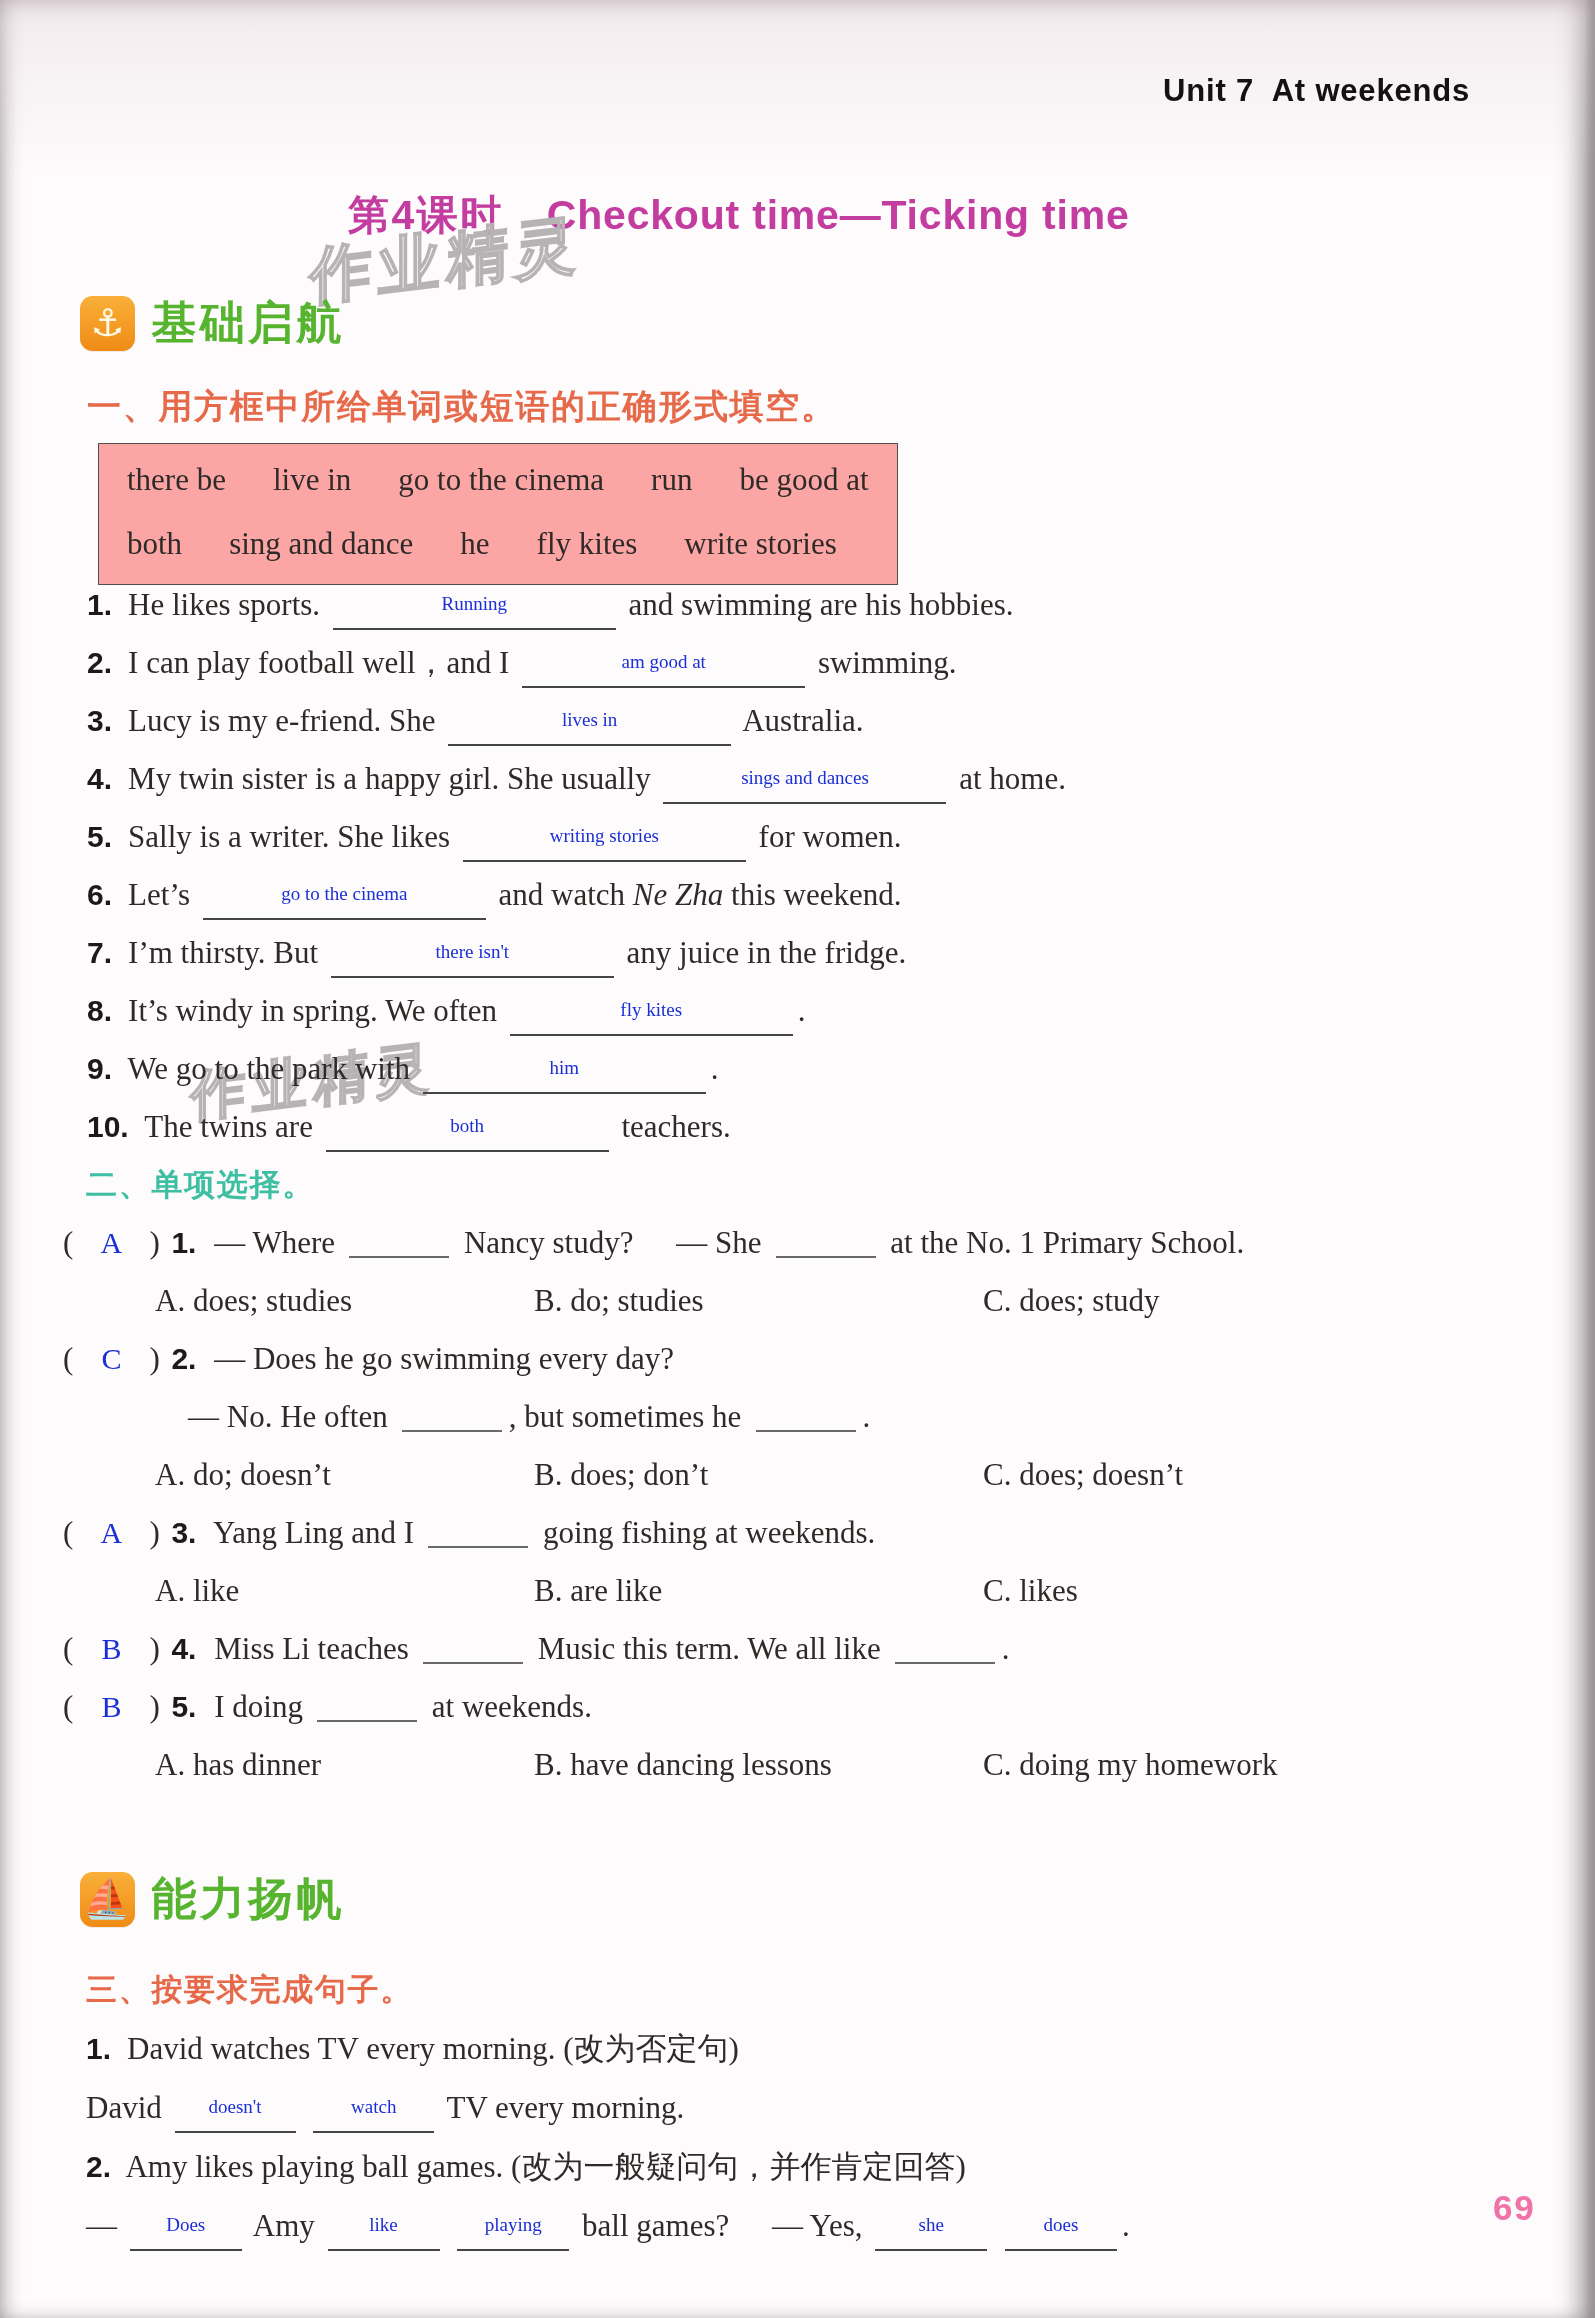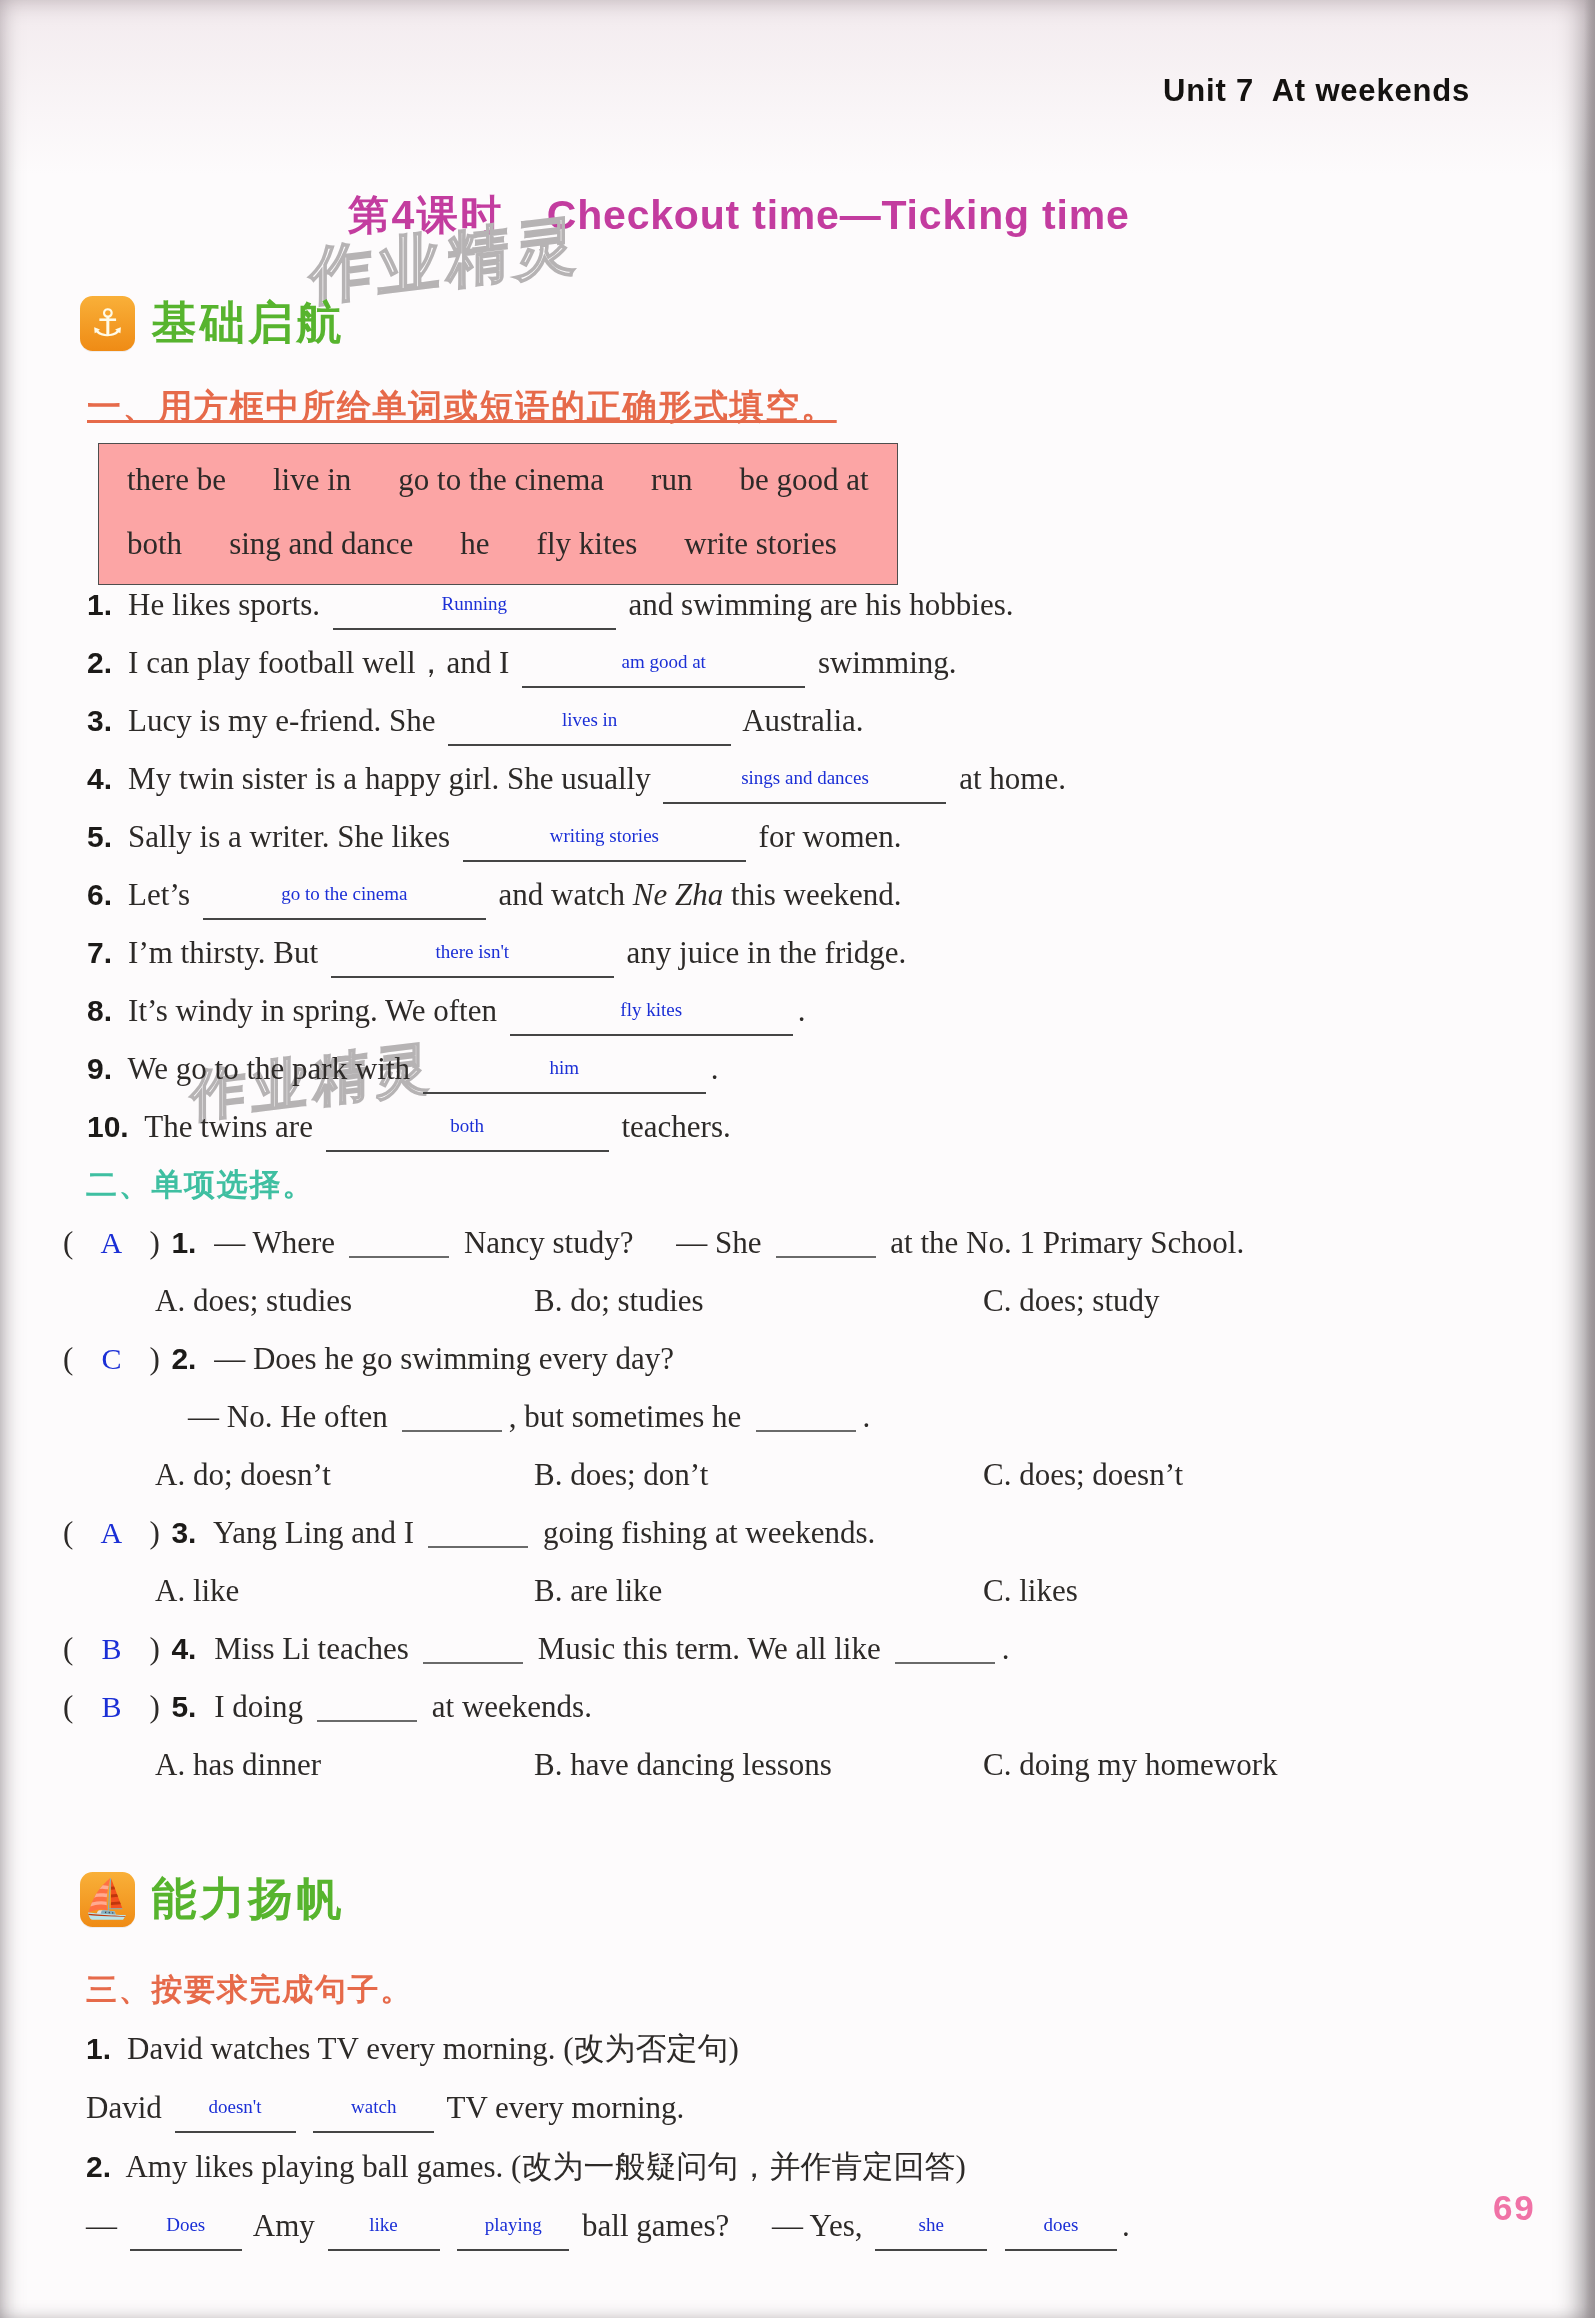--- a/index.html
+++ b/index.html
@@ -63,21 +63,21 @@
     font-family:"Liberation Sans", sans-serif; font-weight:700; font-size:45px;
     color:#57b42e; letter-spacing:3.3px;
   }
 
   .cn-head{
     font-family:"Liberation Sans", sans-serif; font-weight:700; font-size:34px;
     letter-spacing:1.7px;
   }
   .cn-head.orange{ color:#e66a4a; }
   .cn-head.teal{ color:#3fbfa1; }
-  .ex1-head{ position:absolute; top:384px; left:87px;text-decoration:underline; }
+  .ex1-head{ position:absolute; top:384px; left:87px; }
 
   .word-box{
     position:absolute; top:443px; left:98px; width:800px;
     border:1.7px solid #4e4e4e; background:#fca5a5;
     padding:18.3px 28px 21.6px 28px;
     display:flex; flex-direction:column; row-gap:28px;
     font-size:31px;
   }
   .word-box .wb-row{ display:flex; column-gap:47px; white-space:nowrap; }
 

